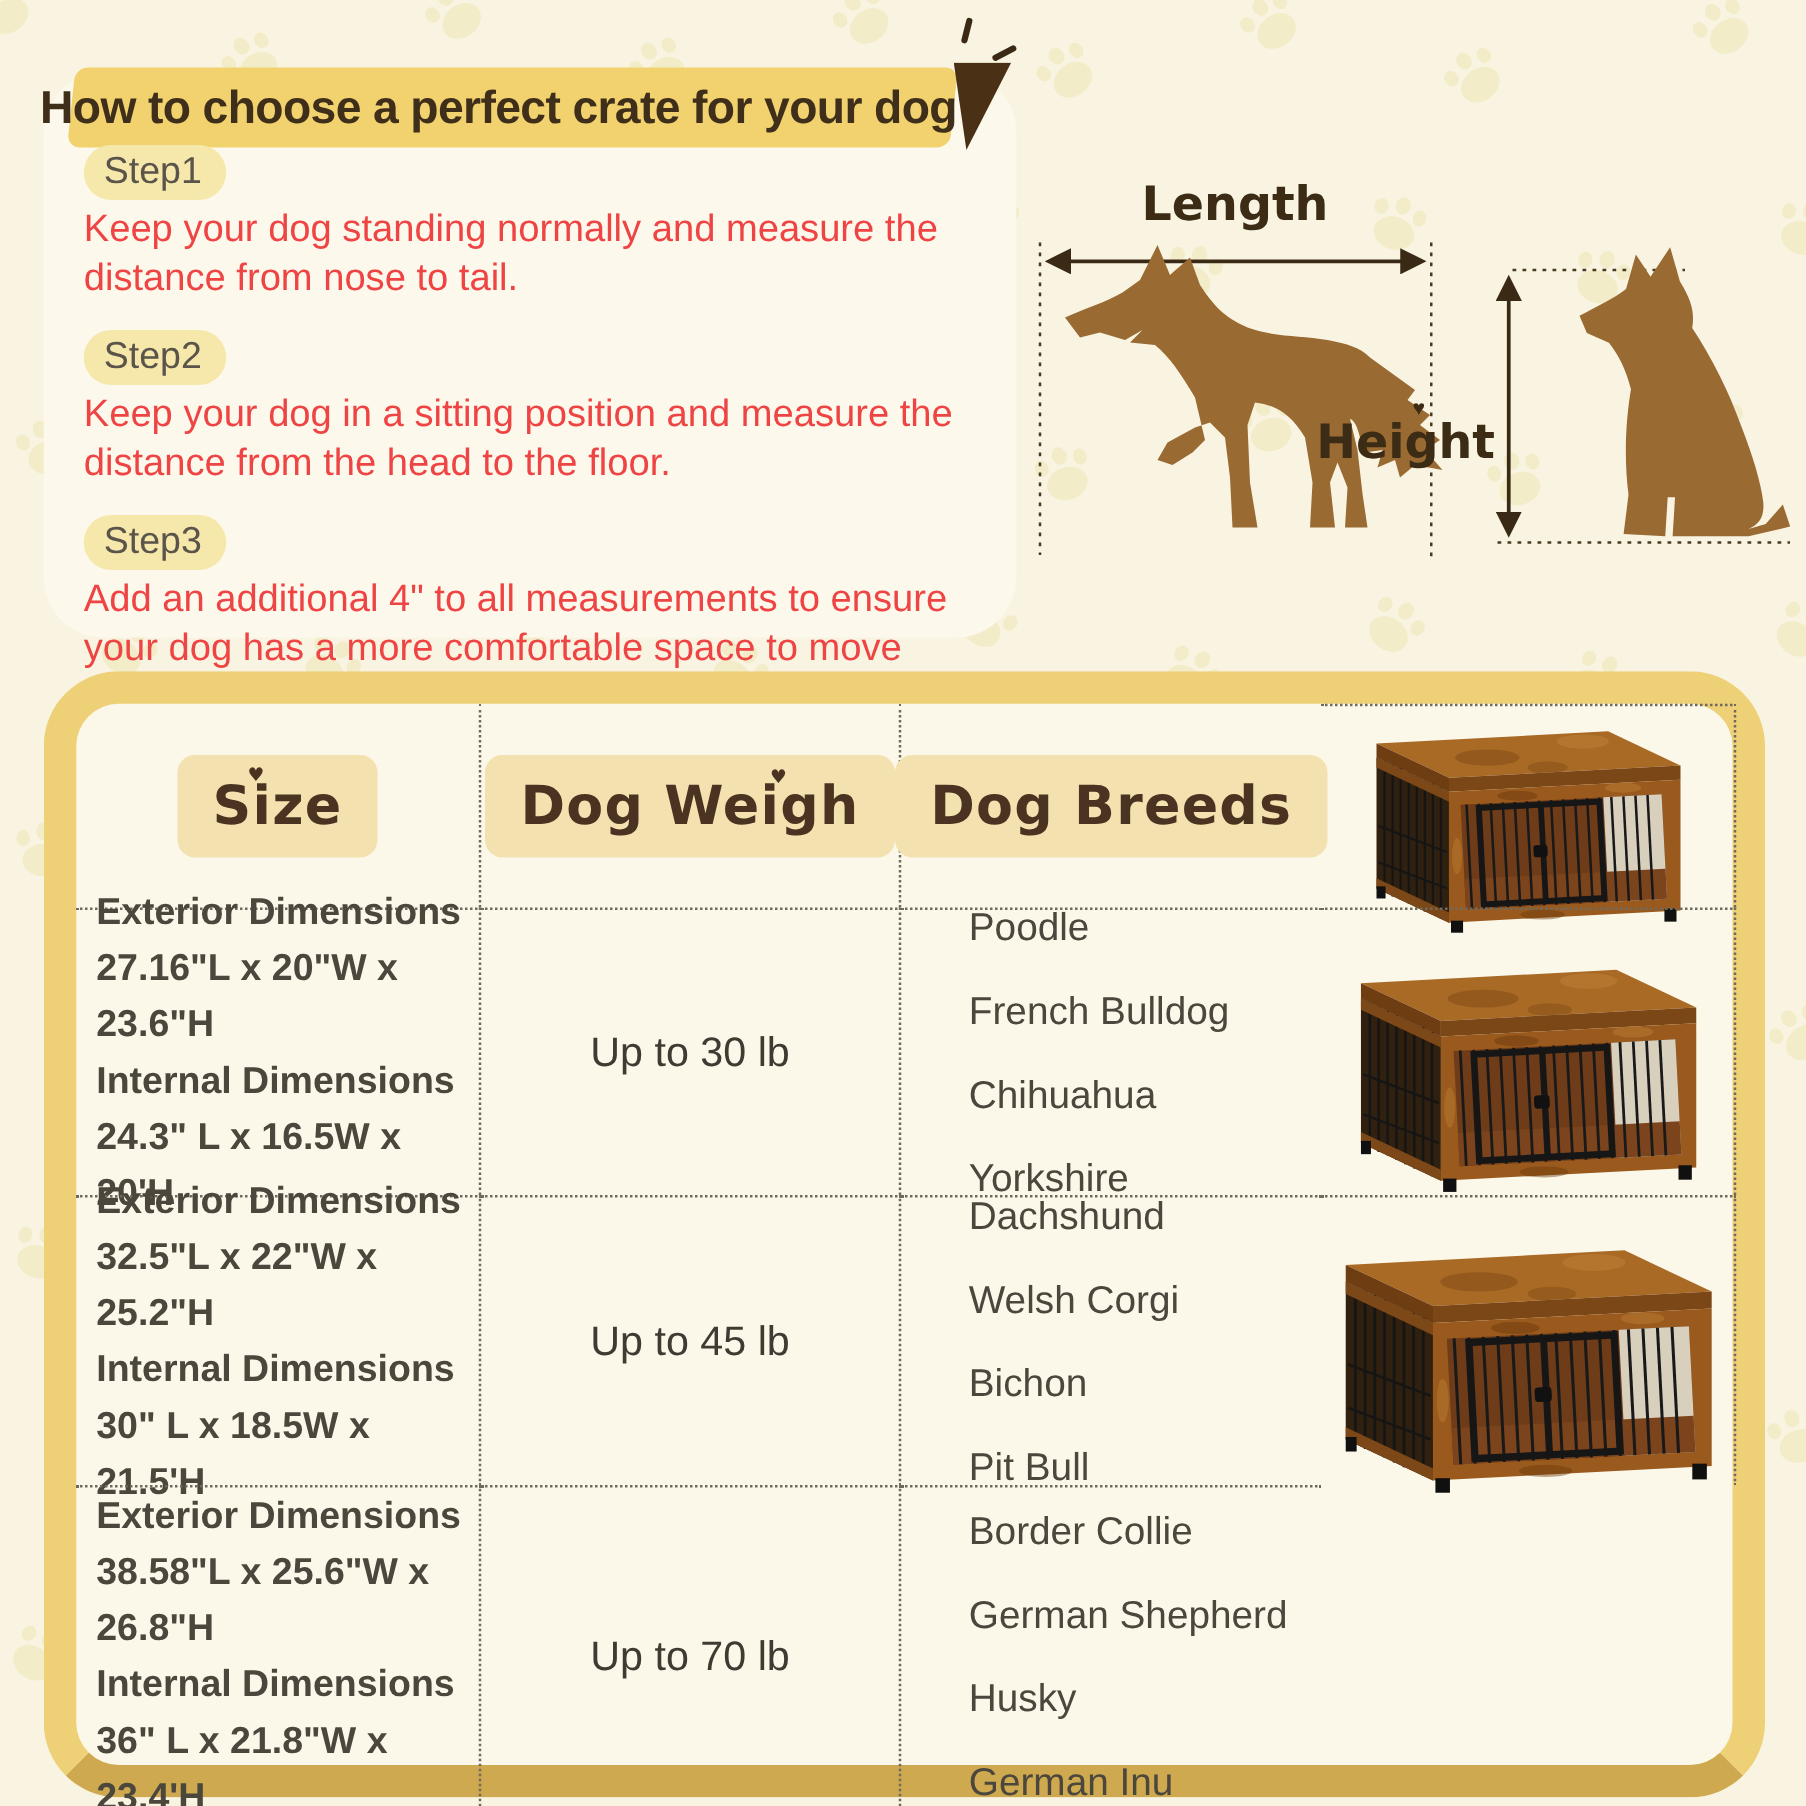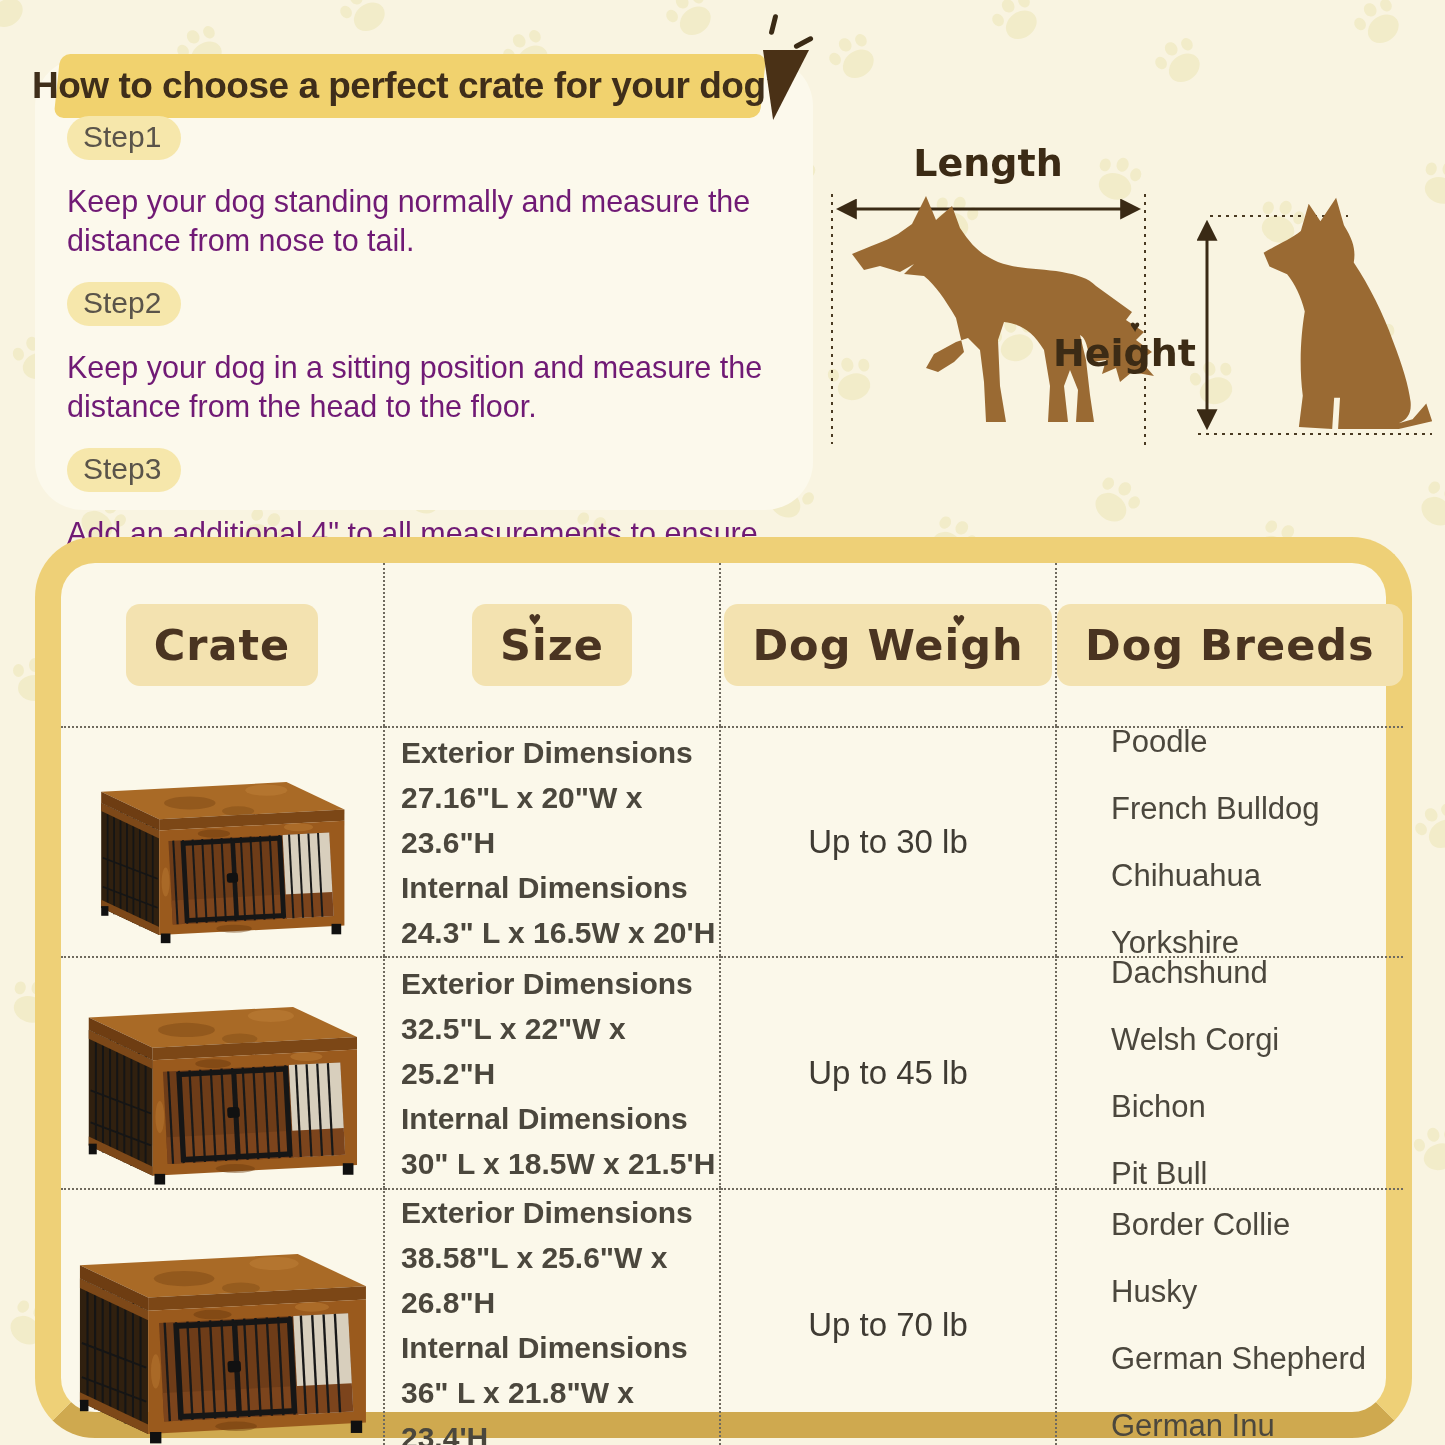--- a/index.html
+++ b/index.html
@@ -25,21 +25,21 @@
     color:#3f2e1a;letter-spacing:-0.5px;white-space:nowrap;}
   .marker-tip{position:absolute;left:728px;top:-8px;width:46px;height:70px;
     background:#4a3116;-webkit-clip-path:polygon(0 0,100% 0,22% 100%);clip-path:polygon(0 0,100% 0,22% 100%);}
   .tick{position:absolute;width:5px;height:21px;background:#3a2a15;border-radius:3px;}
   .tick1{left:736px;top:-44px;transform:rotate(14deg);}
   .tick2{left:766px;top:-26px;transform:rotate(62deg);}
   .steps{position:absolute;left:32px;top:58px;width:742px;}
   .step{margin-bottom:22px;}
   .step-label{display:inline-block;background:#f6e7ab;color:#5a544a;font-size:30px;
     padding:4px 20px 6px 16px;border-radius:24px;margin-bottom:2px;}
-  .step-text{margin:20px 0 0 0;font-size:30.5px;line-height:39px;color:#701a75;}
+  .step-text{margin:2px 0 0 0;font-size:30.5px;line-height:39px;color:#ef4444;}
 
   
   .dog-diagram{position:absolute;left:818px;top:118px;z-index:2;}
 
   
   .size-table{position:absolute;left:35px;top:537px;width:1377px;height:901px;
     box-sizing:border-box;border:26px solid #eed077;border-bottom-color:#cfa94f;
     border-radius:60px;background:#fbf8ea;z-index:2;}
   .tgrid{position:absolute;inset:0;display:grid;
     grid-template-columns:324px 336px 336px 1fr;
@@ -674,25 +674,20 @@
         C112 54 114 64 112 76 C128 100 142 128 152 156 C162 182 168 202 170 218
         C171 230 167 236 158 240 L172 236 L186 220 L192 238 L158 246
         L96 246 L98 214 L92 214 L90 246 L56 244 L60 212
         C56 180 58 150 62 126 C58 110 52 98 44 88 L26 80 Z"></path>
     </g>
   </svg>
 
   <section class="size-table">
     <div class="tgrid">
 
-      <div class="cell hcell c1 r1">
-        <div class="hbox">
-          <span>Crate</span>
-        </div>
-      </div>
       <div class="cell hcell c2 r1">
         <div class="hbox">
           <span>Size</span>
           <span class="hheart h-size">♥</span>
         </div>
       </div>
       <div class="cell hcell c3 r1">
         <div class="hbox">
           <span>Dog Weigh</span>
           <span class="hheart h-weigh">♥</span>
@@ -755,20 +750,20 @@
         <p>Exterior Dimensions</p>
         <p>38.58"L x 25.6"W x 26.8"H</p>
         <p>Internal Dimensions</p>
         <p>36" L x 21.8"W x 23.4'H</p>
       </div>
       <div class="cell weight-cell c3 r4">
         <span>Up to 70 lb</span>
       </div>
       <div class="cell breeds-cell c4 r4">
         <p>Border Collie</p>
+        <p>German Shepherd</p>
         <p>Husky</p>
-        <p>German Shepherd</p>
         <p>German Inu</p>
       </div>
 
     </div>
   </section>
 </div>
 
 </body></html>

